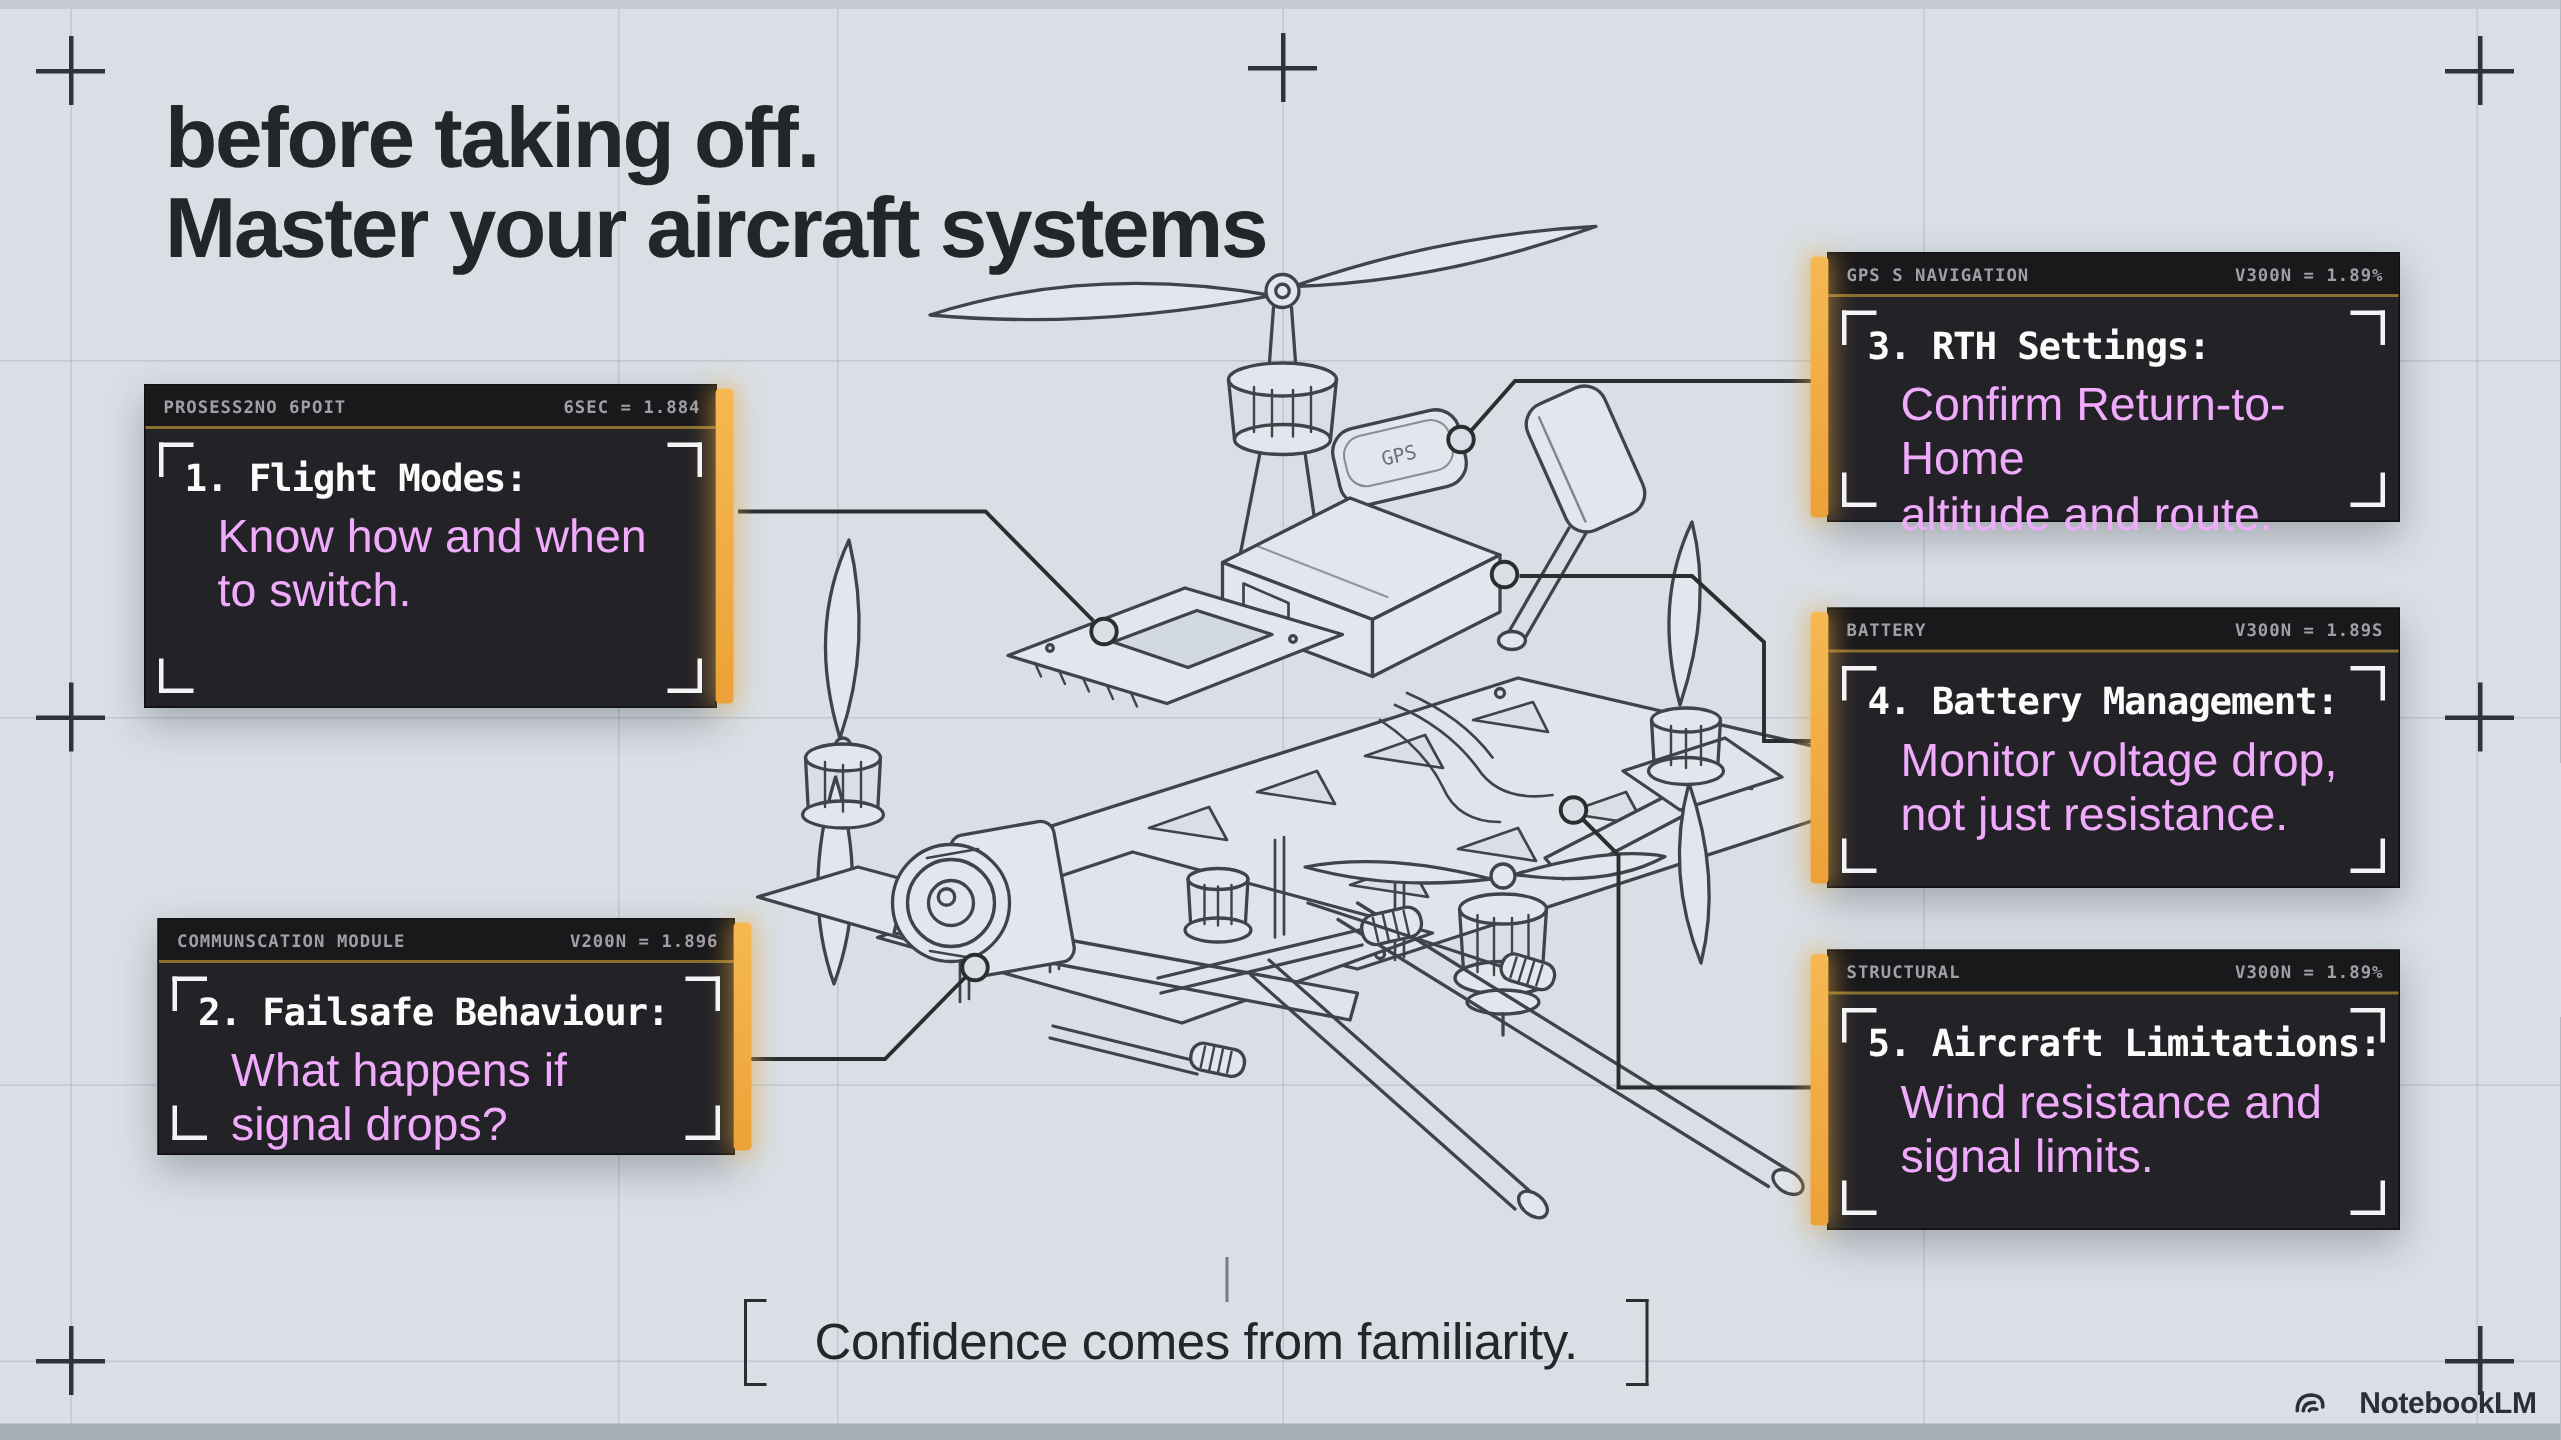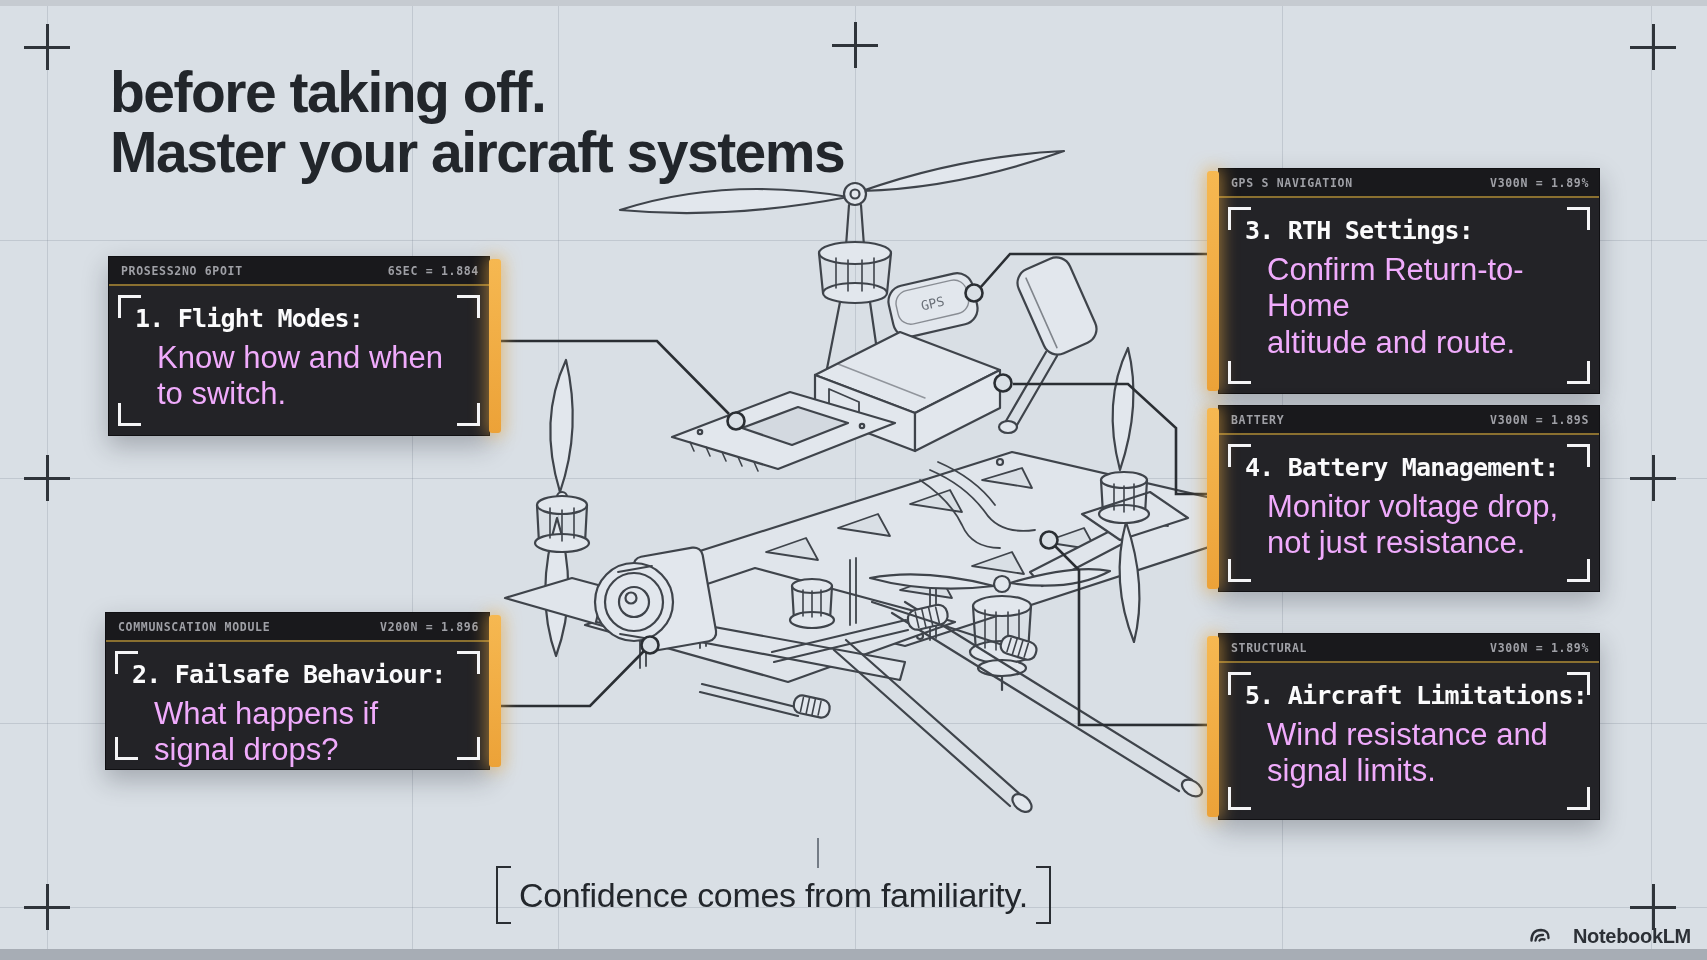--- a/index.html
+++ b/index.html
@@ -60,21 +60,21 @@
   .ctitle{
     font-family:"DejaVu Sans Mono", monospace;font-size:25px;font-weight:700;
     letter-spacing:-.8px;color:#fbfbfc;margin:4px 0 7px 4px;white-space:nowrap;
   }
   .cbody{
     font-size:31px;color:#f0abfc;line-height:1.17;margin-left:26px;
   }
   .cbody span{display:block;}
 
   
-  .caption{position:absolute;left:496px;top:866px;display:flex;align-items:center;gap:8px;}
+  .caption{position:absolute;left:496px;top:866px;display:flex;align-items:center;gap:32px;}
   .cap-bracket{width:15px;height:58px;border:2.5px solid #2a2e33;box-sizing:border-box;}
   .cap-bracket.left{border-right:none;}
   .cap-bracket.right{border-left:none;}
   .cap-text{font-size:34px;font-weight:500;color:#23272c;letter-spacing:-.3px;white-space:nowrap;}
 
   
   .brand{position:absolute;right:16px;bottom:12px;display:flex;align-items:center;gap:21px;}
   .brand-name{font-size:20px;font-weight:700;color:#2c3036;letter-spacing:-.3px;}
 </style>
 </head>
@@ -279,21 +279,21 @@
       <circle cx="650" cy="645" r="8.5" fill="#d9dfe5"></circle>
       <path d="M1218,254 L1010,254 L980,288"></path>
       <circle cx="974" cy="293" r="8.5" fill="#d9dfe5"></circle>
       <path d="M1218,494 L1176,494 L1176,428 L1128,384 L1013,384"></path>
       <circle cx="1003" cy="383" r="8.5" fill="#d9dfe5"></circle>
       <path d="M1218,725 L1079,725 L1079,570 L1055,546"></path>
       <circle cx="1049" cy="540" r="8.5" fill="#d9dfe5"></circle>
     </g>
   </svg>
 
-  <div class="callout accent-right" style="left:108px;top:256px;width:382px;height:180px">
+  <div class="callout accent-right" style="left:96px;top:256px;width:382px;height:216px">
     <div class="accent"></div>
     <div class="hdr">
       <span>PROSESS2NO 6POIT</span>
       <span>6SEC = 1.884</span>
     </div>
     <div class="content">
       <span class="cb tl"></span>
         <span class="cb tr"></span>
       <span class="cb bl"></span>
         <span class="cb br"></span>
@@ -317,21 +317,21 @@
       <span class="cb bl"></span>
         <span class="cb br"></span>
       <div class="ctitle">2. Failsafe Behaviour:</div>
       <div class="cbody">
         <span>What happens if</span>
         <span>signal drops?</span>
       </div>
     </div>
   </div>
 
-  <div class="callout accent-left" style="left:1218px;top:168px;width:382px;height:226px">
+  <div class="callout accent-left" style="left:1218px;top:168px;width:382px;height:180px">
     <div class="accent"></div>
     <div class="hdr">
       <span>GPS S NAVIGATION</span>
       <span>V300N = 1.89%</span>
     </div>
     <div class="content">
       <span class="cb tl"></span>
         <span class="cb tr"></span>
       <span class="cb bl"></span>
         <span class="cb br"></span>

